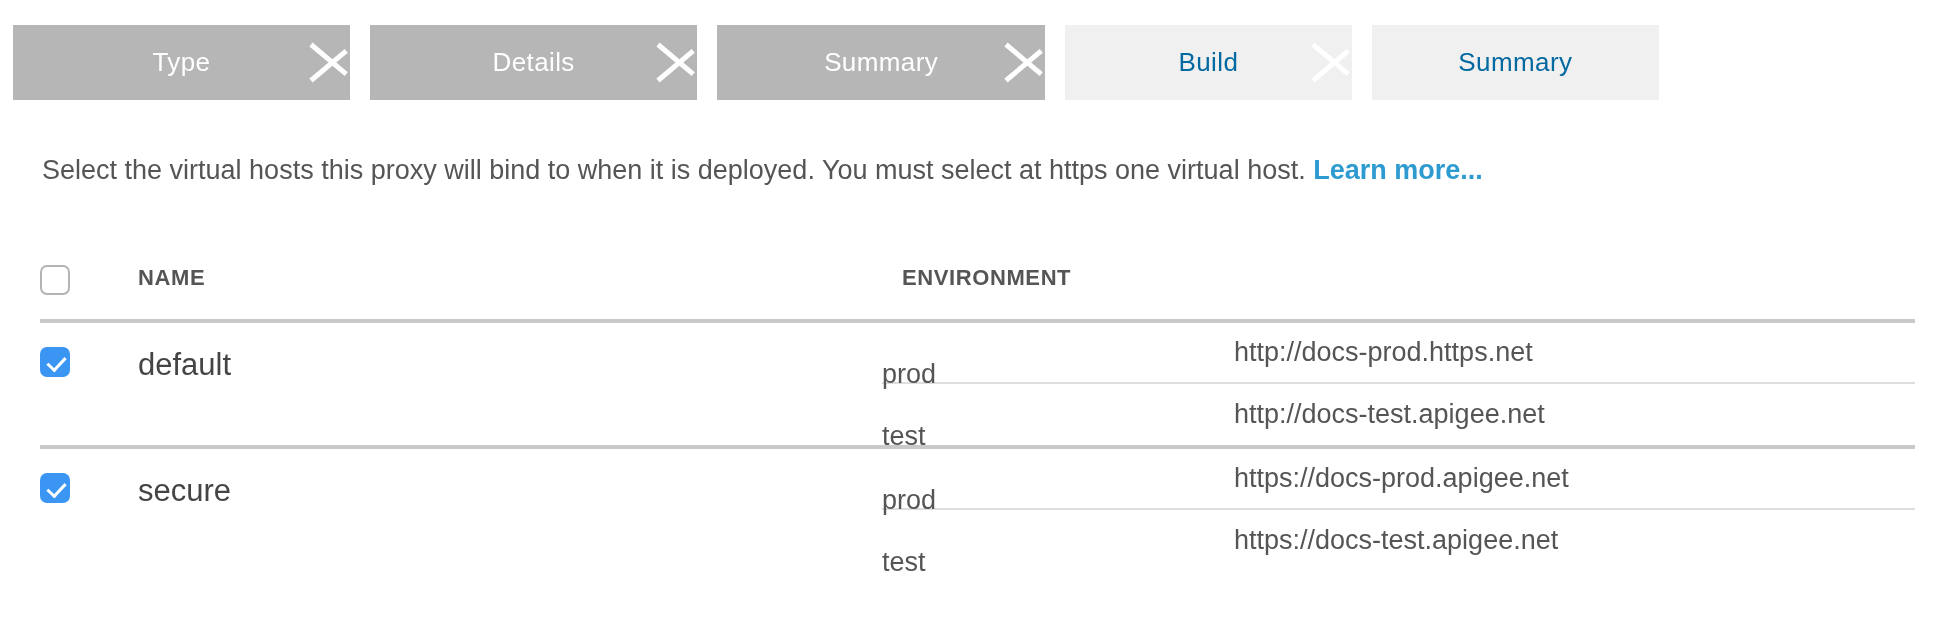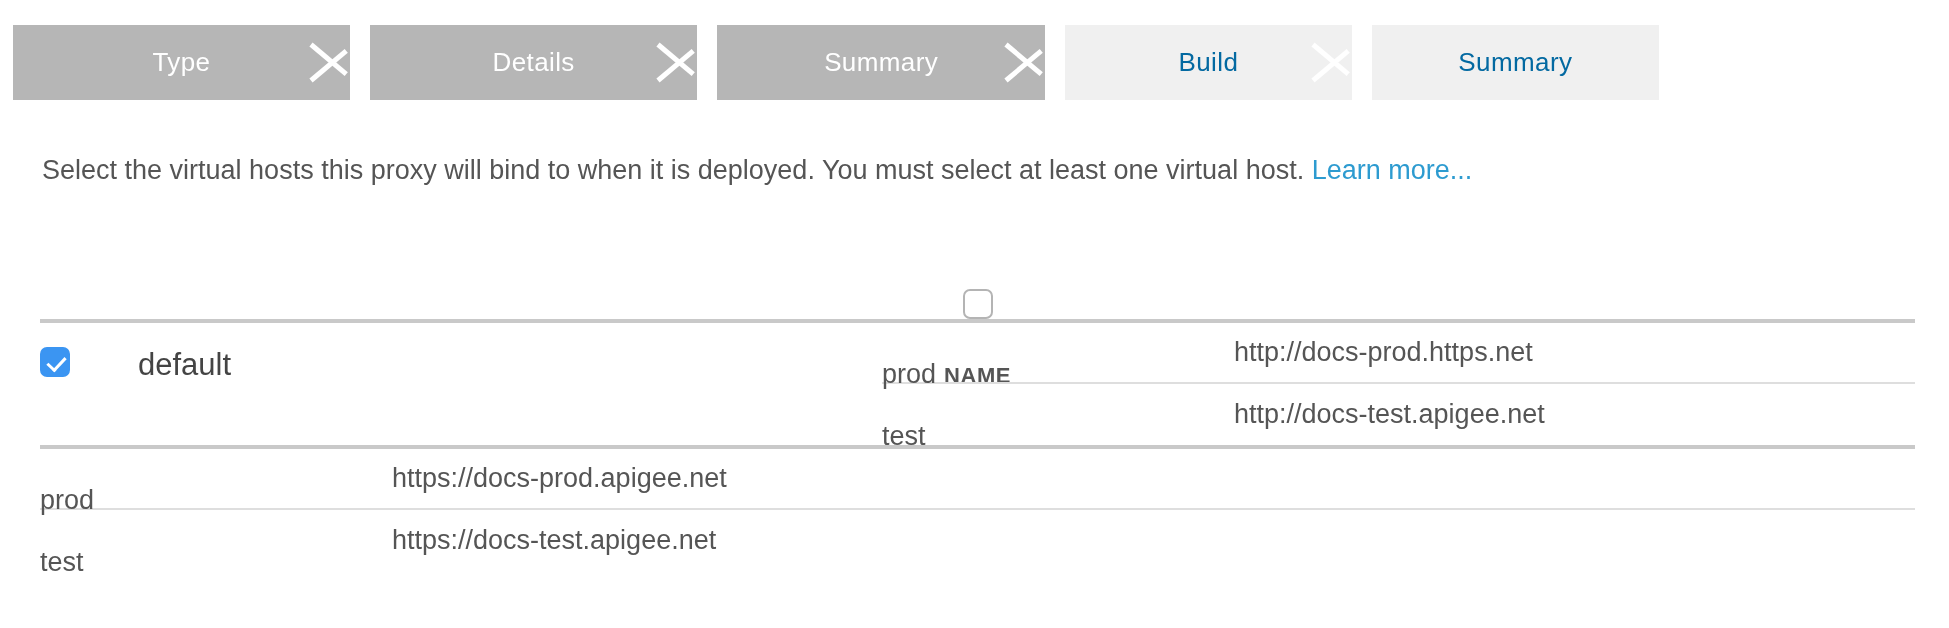--- a/index.html
+++ b/index.html
@@ -85,36 +85,36 @@
     left: 42px;
     top: 155px;
     font-size: 27px;
     color: #555555;
     white-space: nowrap;
   }
   .description .learn-more {
     color: #2d9bd0;
     text-decoration: none;
     cursor: pointer;
+    font-weight: bold;
   }
 
   
   .vh-table {
     position: absolute;
     left: 40px;
     top: 265px;
     width: 1875px;
   }
   .vh-header {
     display: flex;
-    align-items: center;
+    align-items: flex-start;
     height: 58px;
     border-bottom: 4px solid #c9c9c9;
     padding-left: 0;
-    flex-direction: column;
   }
   .col-check  { flex: 0 0 78px; display: flex; align-items: center; }
   .col-name   { flex: 0 0 744px; }
   .col-env    { flex: 0 0 332px; }
   .col-host   { flex: 1 1 auto; }
 
   .vh-header .hdr-text {
     font-size: 22px;
     font-weight: bold;
     color: #555555;
@@ -205,21 +205,21 @@
     <div class="step todo" style="width: 286.974px;">
       <span class="step-label">Build</span>
       <span class="chev"></span>
     </div>
     <div class="step todo" style="width: 286.974px;">
       <span class="step-label">Summary</span>
     </div>
   </div>
 
 <div class="description">
-  <span>Select the virtual hosts this proxy will bind to when it is deployed. You must select at least one virtual host. </span><a class="learn-more" href="#">Learn more...</a>
+  <span>Select the virtual hosts this proxy will bind to when it is deployed. You must select at https one virtual host. </span><a class="learn-more" href="#">Learn more...</a>
 </div>
 
 <div class="vh-table">
 
   <div class="vh-header">
     <div class="col-check">
       <span class="cb unchecked"></span>
     </div>
     <div class="col-name hdr-text">NAME</div>
     <div class="col-env hdr-text">ENVIRONMENT</div>
@@ -238,20 +238,26 @@
             <div class="env-cell env-text">prod</div>
             <div class="host-cell host-text">http://docs-prod.https.net</div>
           </div>
           <div class="env-row">
             <div class="env-cell env-text">test</div>
             <div class="host-cell host-text">http://docs-test.apigee.net</div>
           </div>
         </div>
       </div>
       <div class="vh-group">
+        <div class="group-left">
+          <div class="col-check">
+            <span class="cb checked"></span>
+          </div>
+          <div class="name-text">secure</div>
+        </div>
         <div class="group-right">
           <div class="env-row">
             <div class="env-cell env-text">prod</div>
             <div class="host-cell host-text">https://docs-prod.apigee.net</div>
           </div>
           <div class="env-row">
             <div class="env-cell env-text">test</div>
             <div class="host-cell host-text">https://docs-test.apigee.net</div>
           </div>
         </div>

